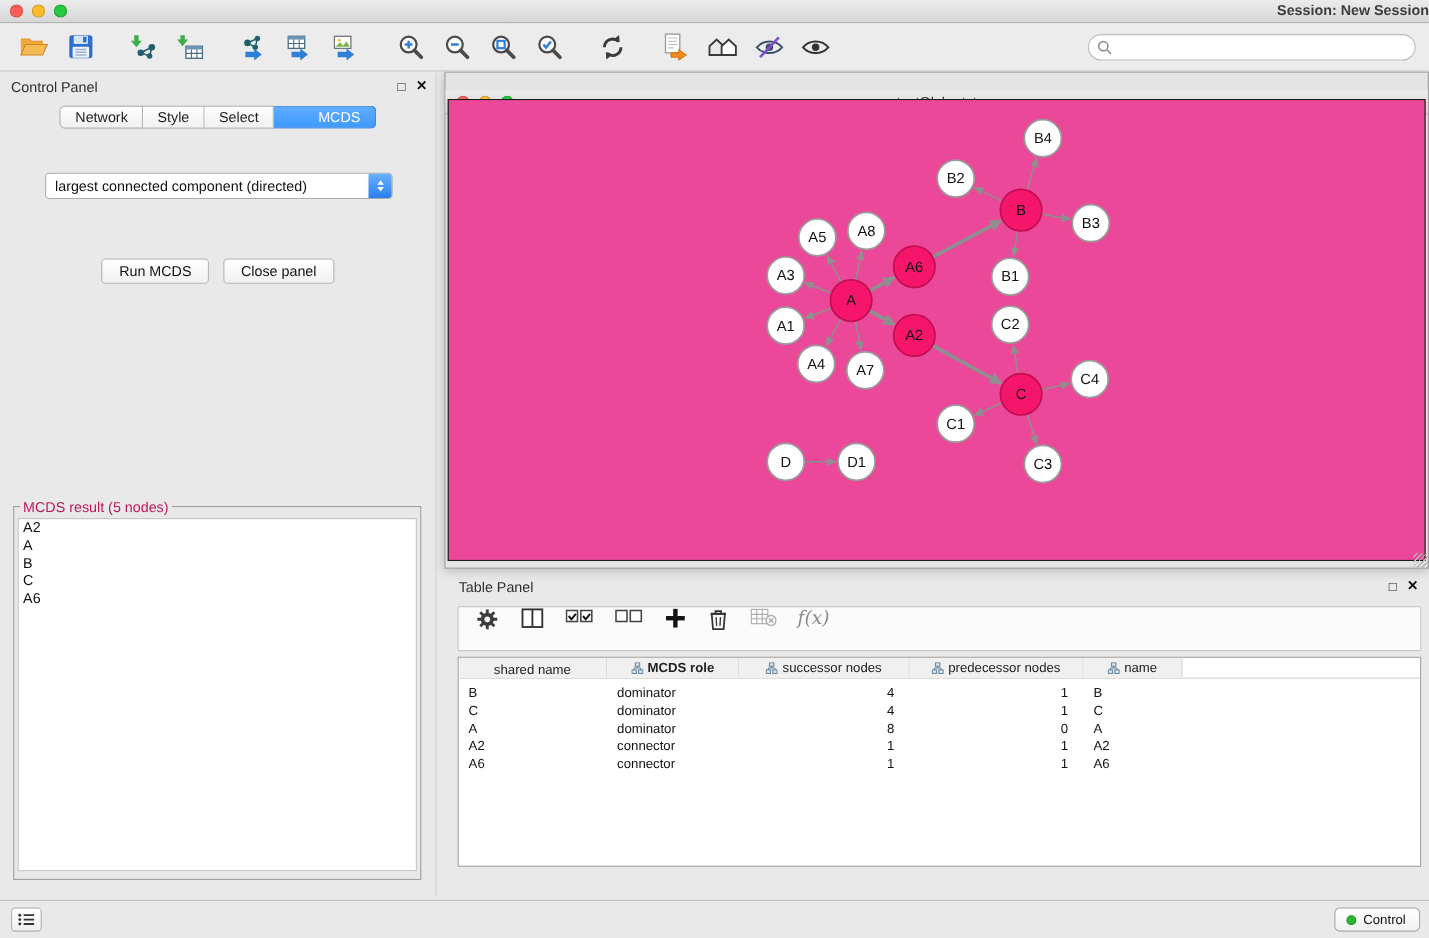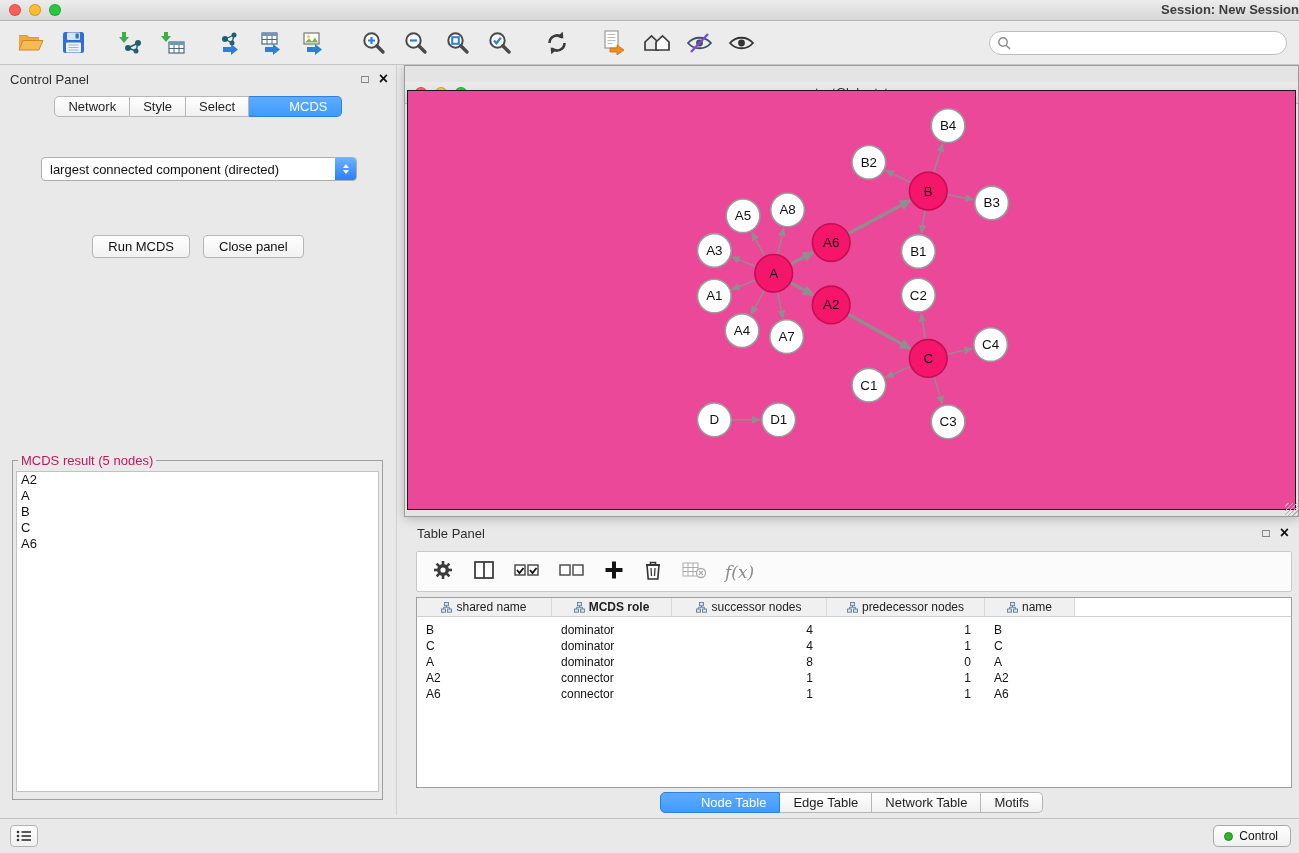--- a/index.html
+++ b/index.html
@@ -56,21 +56,21 @@
   .nw-titlebar{position:relative;height:22px;background:linear-gradient(#ececec,#d4d4d4);border-bottom:1px solid #aeaeae;margin-top:16px;}
   .nw-titlebar .traffic{top:5px;left:10px;}
   .nw-title{display:block;text-align:center;line-height:21px;font-size:13px;color:#333;}
   .nw-canvas{position:absolute;left:2px;right:2px;top:24px;bottom:6px;background:#ec4899;border:1px solid #1a1a1a;}
   .nw-canvas svg{display:block;width:100%;height:100%;}
   .resize-grip{position:absolute;right:0;bottom:0;width:13px;height:13px;background:repeating-linear-gradient(135deg,transparent,transparent 2px,#b3b3b3 2px,#b3b3b3 3px);}
 
   
   .table-panel{position:absolute;left:404px;top:520px;width:895px;height:297px;}
   .tp-head{position:absolute;left:13px;right:10px;top:5px;height:16px;display:flex;align-items:center;}
-  .tp-toolbar{position:absolute;left:12px;right:7px;top:31px;height:41px;background:#fbfbfb;border:1px solid #c9c9c9;border-radius:2px;display:flex;align-items:center;gap:19px;padding-left:15px;}
+  .tp-toolbar{position:absolute;left:12px;right:7px;top:31px;height:41px;background:#fbfbfb;border:1px solid #c9c9c9;border-radius:2px;display:flex;gap:19px;padding-left:15px;}
   .fx{font-family:"DejaVu Serif",serif;font-style:italic;font-size:17px;color:#8a8a8a;}
   .tp-table{position:absolute;left:12px;right:7px;top:77px;bottom:29px;background:#fff;border:1px solid #9f9f9f;overflow:hidden;}
   .thead{display:flex;height:19px;border-bottom:1px solid #cfcfcf;}
   .th{display:flex;align-items:center;justify-content:center;gap:4px;font-size:12px;color:#222;border-right:1px solid #d9d9d9;background:#f0f0f0;height:100%;}
   .tbody{padding-top:5px;}
   .tr{display:flex;height:16px;align-items:center;}
   .td{font-size:12px;color:#111;padding-left:9px;white-space:nowrap;overflow:hidden;}
   .td.num{text-align:right;padding-right:14px;padding-left:0;}
   .tp-tabs{position:absolute;left:0;right:0;bottom:4px;display:flex;justify-content:center;}
 
@@ -452,21 +452,21 @@
         <rect x="1" y="2" width="15" height="13" fill="#fff" stroke="#ababab"></rect>
         <path d="M1 6.5 h15 M1 10.5 h15 M6 2 v13 M11 2 v13" stroke="#ababab"></path>
         <circle cx="19" cy="12" r="4.5" fill="#fff" stroke="#ababab" stroke-width="1.3"></circle>
         <path d="M17 10 l4 4 M21 10 l-4 4" stroke="#ababab" stroke-width="1.3"></path>
       </svg>
     </span>
     <span class="fx">f(x)</span>
   </div>
   <div class="tp-table">
     <div class="thead">
-        <div class="th" style="width: 135px;">
+        <div class="th" style="width: 135px; flex-direction: column;">
           <svg class="colicon" width="11" height="11" viewBox="0 0 11 11">
             <rect x="3.5" y="0.5" width="4" height="3.2" fill="#d8e4ee" stroke="#5f7f99" stroke-width="0.9"></rect>
             <rect x="0.5" y="7" width="4" height="3.2" fill="#d8e4ee" stroke="#5f7f99" stroke-width="0.9"></rect>
             <rect x="6.5" y="7" width="4" height="3.2" fill="#d8e4ee" stroke="#5f7f99" stroke-width="0.9"></rect>
             <path d="M5.5 3.7 v1.6 M2.5 7 v-1.7 h6 V7" fill="none" stroke="#5f7f99" stroke-width="0.9"></path>
           </svg>
           <span>shared name</span>
         </div>
         <div class="th" style="width: 120px; font-weight: bold;">
           <svg class="colicon" width="11" height="11" viewBox="0 0 11 11">
@@ -536,26 +536,20 @@
         </div>
         <div class="tr">
           <div class="td" style="width: 135px;">A6</div>
           <div class="td" style="width: 120px;">connector</div>
           <div class="td num" style="width: 155px;">1</div>
           <div class="td num" style="width: 158px;">1</div>
           <div class="td" style="width: 90px;">A6</div>
         </div>
       </div>
   </div>
-  <div class="tp-tabs seg-tabs">
-      <div class="seg-tab active">Node Table</div>
-      <div class="seg-tab">Edge Table</div>
-      <div class="seg-tab">Network Table</div>
-      <div class="seg-tab">Motifs</div>
-    </div>
 </div>
 
 <div class="statusbar">
   <div class="list-btn">
     <svg width="16" height="12" viewBox="0 0 16 12">
       <circle cx="2" cy="2" r="1.3" fill="#333"></circle>
         <circle cx="2" cy="6" r="1.3" fill="#333"></circle>
         <circle cx="2" cy="10" r="1.3" fill="#333"></circle>
       <line x1="5.5" y1="2" x2="15" y2="2" stroke="#333" stroke-width="1.6"></line>
       <line x1="5.5" y1="6" x2="15" y2="6" stroke="#333" stroke-width="1.6"></line>

